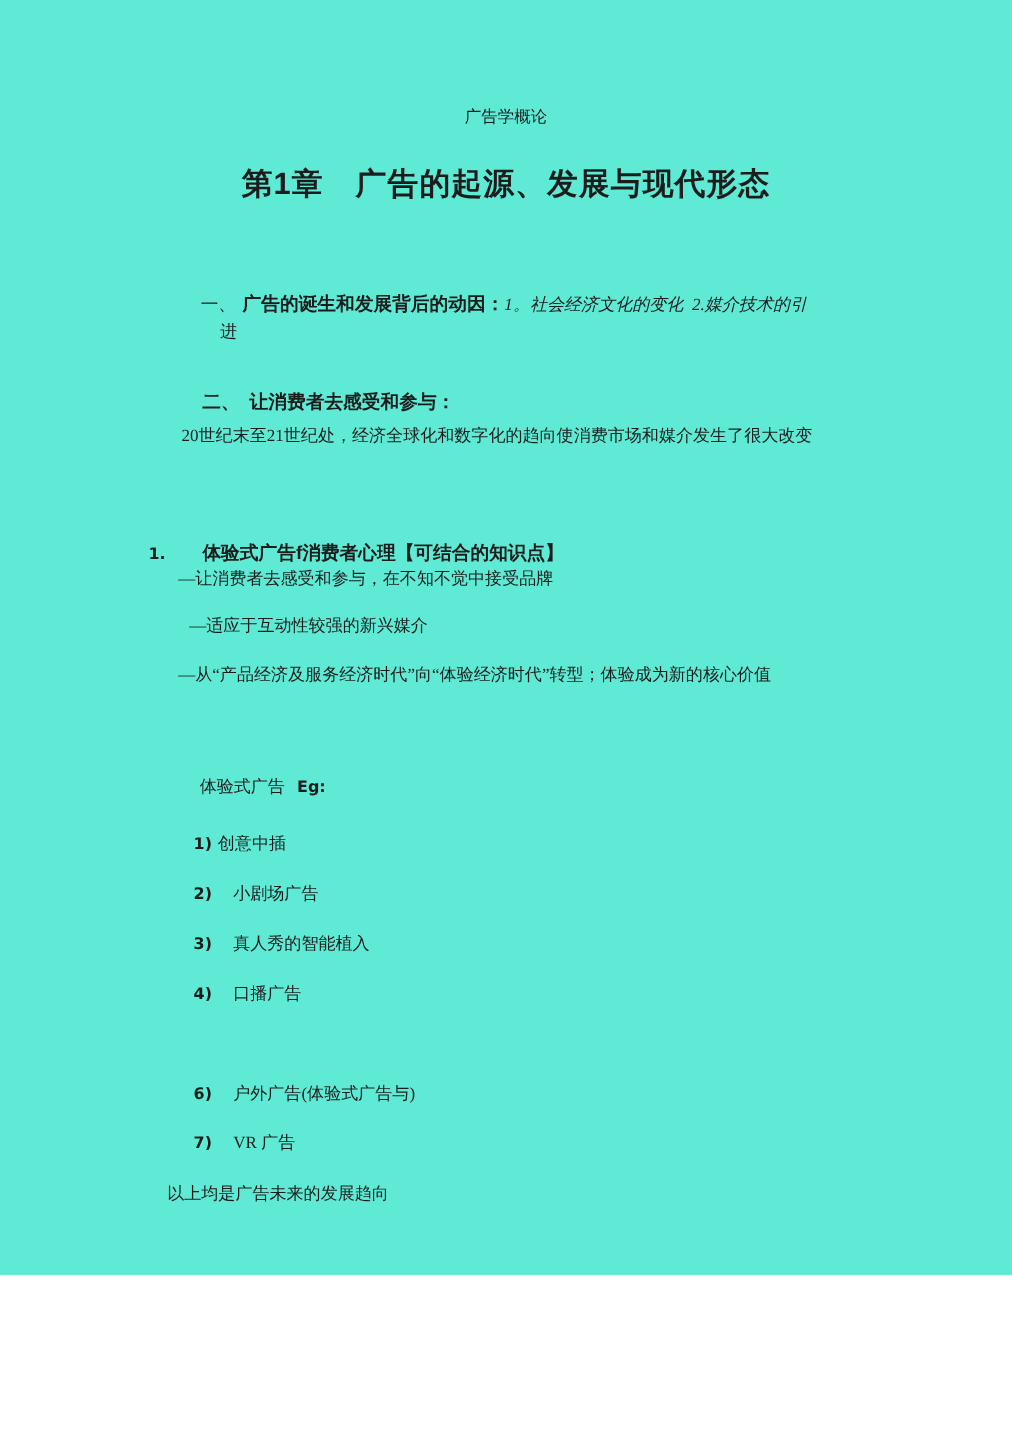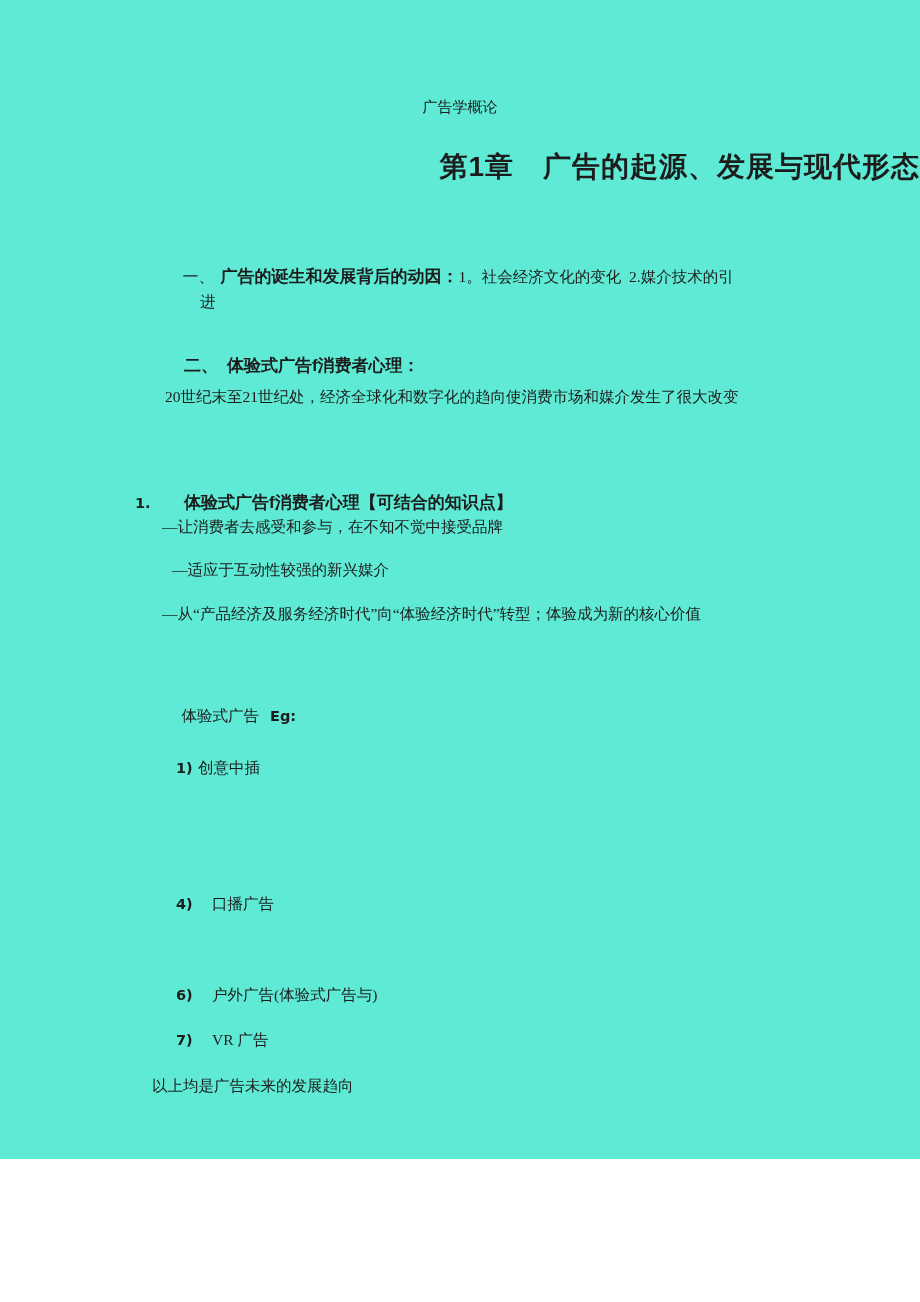--- a/index.html
+++ b/index.html
@@ -26,26 +26,26 @@
     font-weight: 700;
     font-size: 17px;
   }
   .num-sans {
     font-family: "DejaVu Sans", "Liberation Sans", sans-serif;
     font-weight: 600;
     font-size: 14.5px;
   }
   .center { left: 0; width: 100%; text-align: center; }
   .doc-header { top: 99px; font-size: 15px; }
-  .doc-title { top: 151px; font-size: 28px; letter-spacing: 1px; text-align: right; }
+  .doc-title { top: 151px; font-size: 28px; letter-spacing: 1px; }
 
   .sec1 { top: 249px; left: 167px; }
   .sec1 .label { font-size: 16px; }
   .sec1 .bold-part { margin-left: 6px; }
-  .sec1 .rest { font-size: 15.5px; font-family: "Liberation Serif", "DejaVu Serif", serif; font-weight: 400; }
+  .sec1 .rest { font-size: 15.5px; font-family: "Liberation Serif", "DejaVu Serif", serif; font-weight: 400; font-style: italic; }
   .sec1-wrap { top: 293px; left: 200px; }
 
   .sec2 { top: 336px; left: 165px; }
   .sec2 .heading-text { margin-left: 9px; }
 
   .para1 { top: 388px; left: 165px; }
   .para2 { top: 428px; left: 138px; }
 
   .item1 { top: 475px; left: 119px; }
   .item1 .item-num { display: inline-block; width: 49px; font-weight: 700; }
@@ -73,21 +73,21 @@
 
   <div class="line hei center doc-title">第1章　广告的起源、发展与现代形态</div>
 
   <div class="line serif sec1">
     <span class="label">一、</span><span class="hei bold-part">广告的诞生和发展背后的动因：</span><span class="rest">1。社会经济文化的变化  2.媒介技术的引</span>
   </div>
 
   <div class="line serif sec1-wrap">进</div>
 
   <div class="line hei sec2">
-    <span>二、</span><span class="heading-text">体验式广告f消费者心理：</span>
+    <span>二、</span><span class="heading-text">让消费者去感受和参与：</span>
   </div>
 
   <div class="line serif para1">20世纪末至21世纪处，经济全球化和数字化的趋向使消费市场和媒介发生了很大改变</div>
 
 
   <div class="line item1">
     <span class="num-sans item-num">1.</span><span class="hei">体验式广告f消费者心理【可结合的知识点】</span>
   </div>
 
   <div class="line serif dash1">—让消费者去感受和参与，在不知不觉中接受品牌</div>
@@ -97,21 +97,27 @@
   <div class="line serif eg-line">
     <span>体验式广告</span><span class="num-sans eg-en">Eg:</span>
   </div>
 
   <div class="line serif dash3">—从“产品经济及服务经济时代”向“体验经济时代”转型；体验成为新的核心价值</div>
 
   <div class="line ex-row first" style="top:741px">
     <span class="num-sans ex-num">1)</span><span class="ex-text">创意中插</span>
   </div>
 
+  <div class="line ex-row" style="top:786px">
+    <span class="num-sans ex-num">2)</span><span class="ex-text">小剧场广告</span>
+  </div>
 
+  <div class="line ex-row" style="top:832px">
+    <span class="num-sans ex-num">3)</span><span class="ex-text">真人秀的智能植入</span>
+  </div>
 
   <div class="line ex-row" style="top:877px">
     <span class="num-sans ex-num">4)</span><span class="ex-text">口播广告</span>
   </div>
 
 
   <div class="line ex-row" style="top:968px">
     <span class="num-sans ex-num">6)</span><span class="ex-text">户外广告(体验式广告与)</span>
   </div>
 

